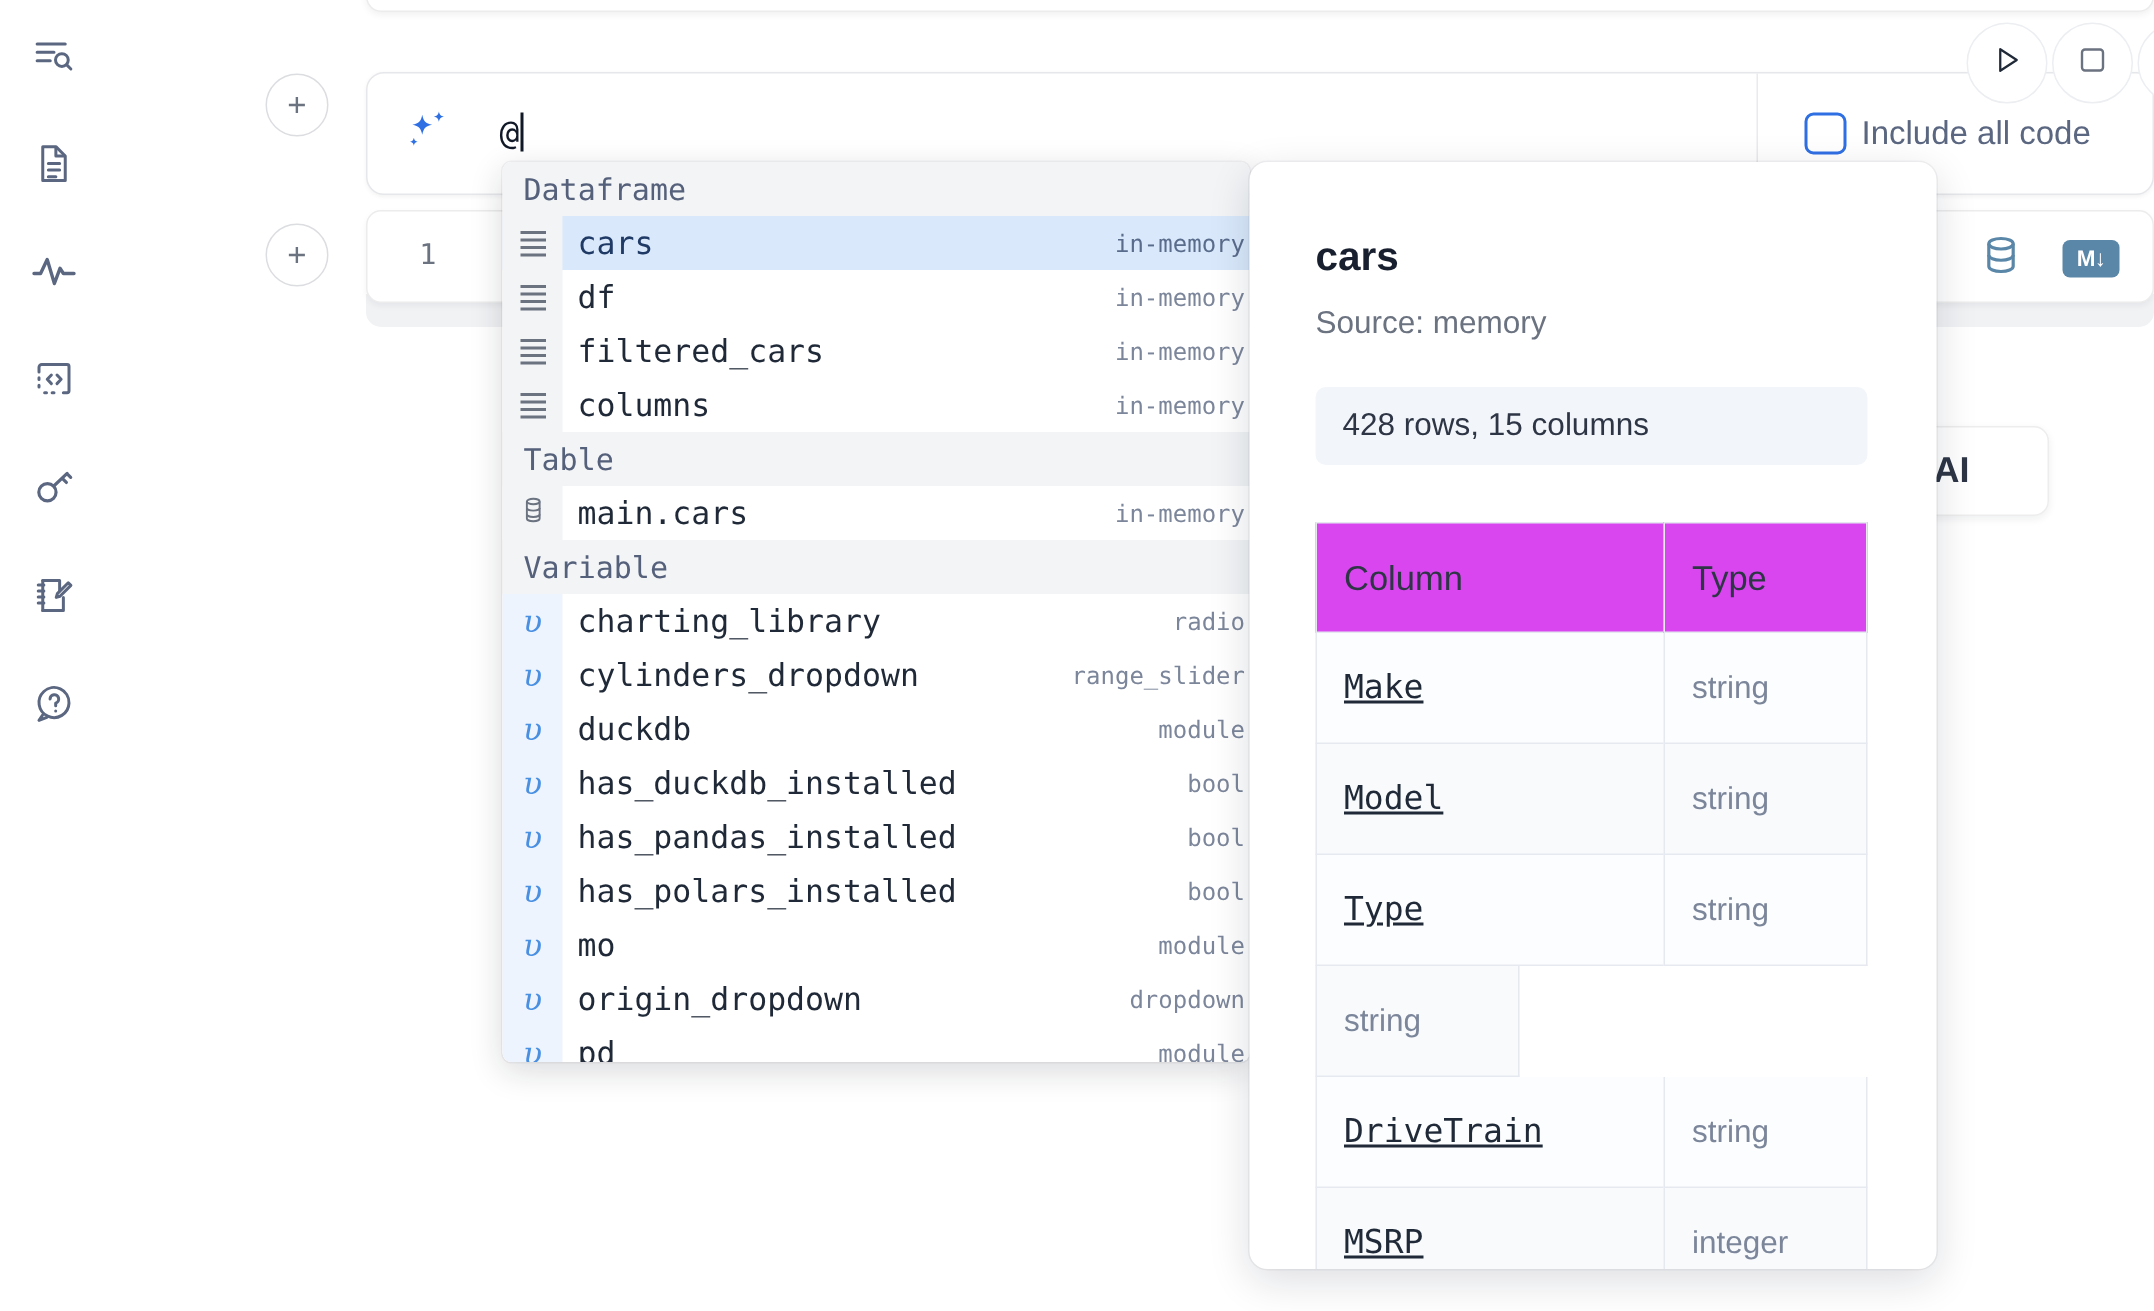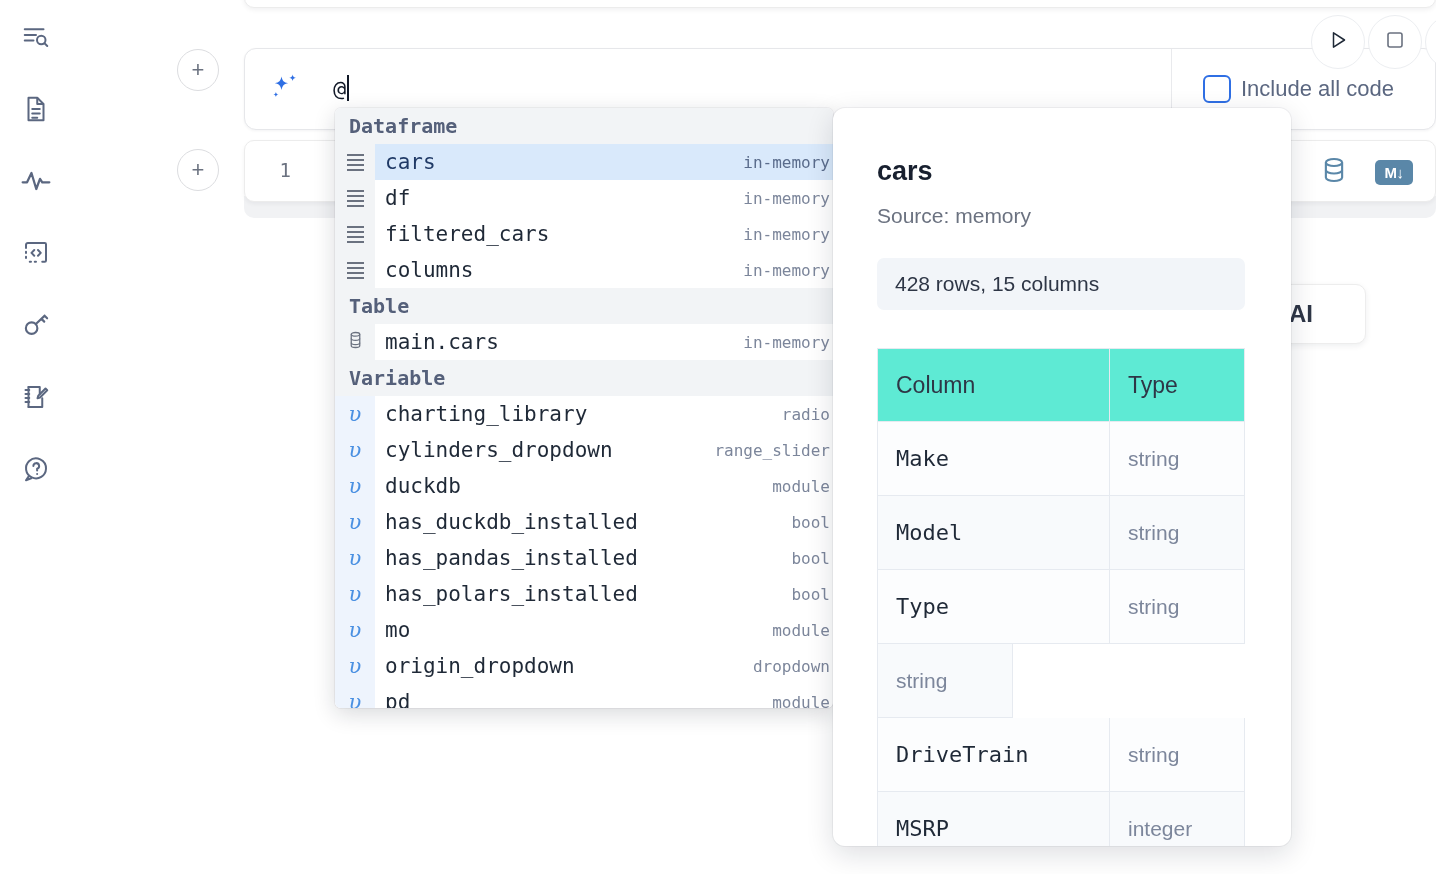--- a/index.html
+++ b/index.html
@@ -105,21 +105,21 @@
 
   
   .ac {
     position:absolute; left:335px; top:108px; width:498px; height:600px;
     background:#fff; border-radius:6px; overflow:hidden;
     box-shadow:0 6px 22px rgba(16,24,40,.16), 0 0 0 1px rgba(16,24,40,.05);
     font-family:"DejaVu Sans Mono","Liberation Mono",monospace;
   }
   .ac-group {
     height:36px; line-height:36px; padding-left:14px;
-    background:#f2f4f6; color:#55607a; font-size:20px;font-weight:bold;
+    background:#f2f4f6; color:#55607a; font-size:20px;
   }
   .ac-row {
     position:relative; height:36px; display:flex; align-items:center;
     background:#fff;
   }
   .ac-row.sel { background:#d9e9fb; }
   .ac-gutter {
     position:absolute; left:0; top:0; width:40px; height:36px;
     background:#f2f4f6; display:flex; align-items:center; justify-content:center;
   }
@@ -153,23 +153,23 @@
   }
   .info-table { position:absolute; left:44px; top:240px; width:368px; }
   .it-row { display:flex; }
   .it-cell {
     border:1px solid #e6eaf0; border-top:none; border-right:none;
     padding:0 18px; display:flex; align-items:center; height:74px;
   }
   .it-row:first-child .it-cell { border-top:1px solid #e6eaf0; }
   .it-cell.c1 { width:232px; border-left:1px solid #e6eaf0; }
   .it-cell.c2 { width:136px; border-right:1px solid #e6eaf0; }
-  .it-head .it-cell { background:#5eead4; height:74px; }
+  .it-head .it-cell { background:#d946ef; height:74px; }
   .it-head .c1, .it-head .c2 { font-size:23px; color:#2e3646; font-family:"Liberation Sans",sans-serif; }
-  .it-body .c1 { font-family:"DejaVu Sans Mono","Liberation Mono",monospace; font-size:22px; color:#1f2937; background:#fcfdfe; }
+  .it-body .c1 { font-family:"DejaVu Sans Mono","Liberation Mono",monospace; font-size:22px; color:#1f2937; background:#fcfdfe;text-decoration:underline; }
   .it-body .c2 { font-size:21px; color:#7c869b; background:#fcfdfe; }
   .it-body:nth-child(odd) .it-cell { background:#f8fafc; }
 </style>
 </head>
 <body>
 
 <div id="root">
 
   <div class="rail">
 

